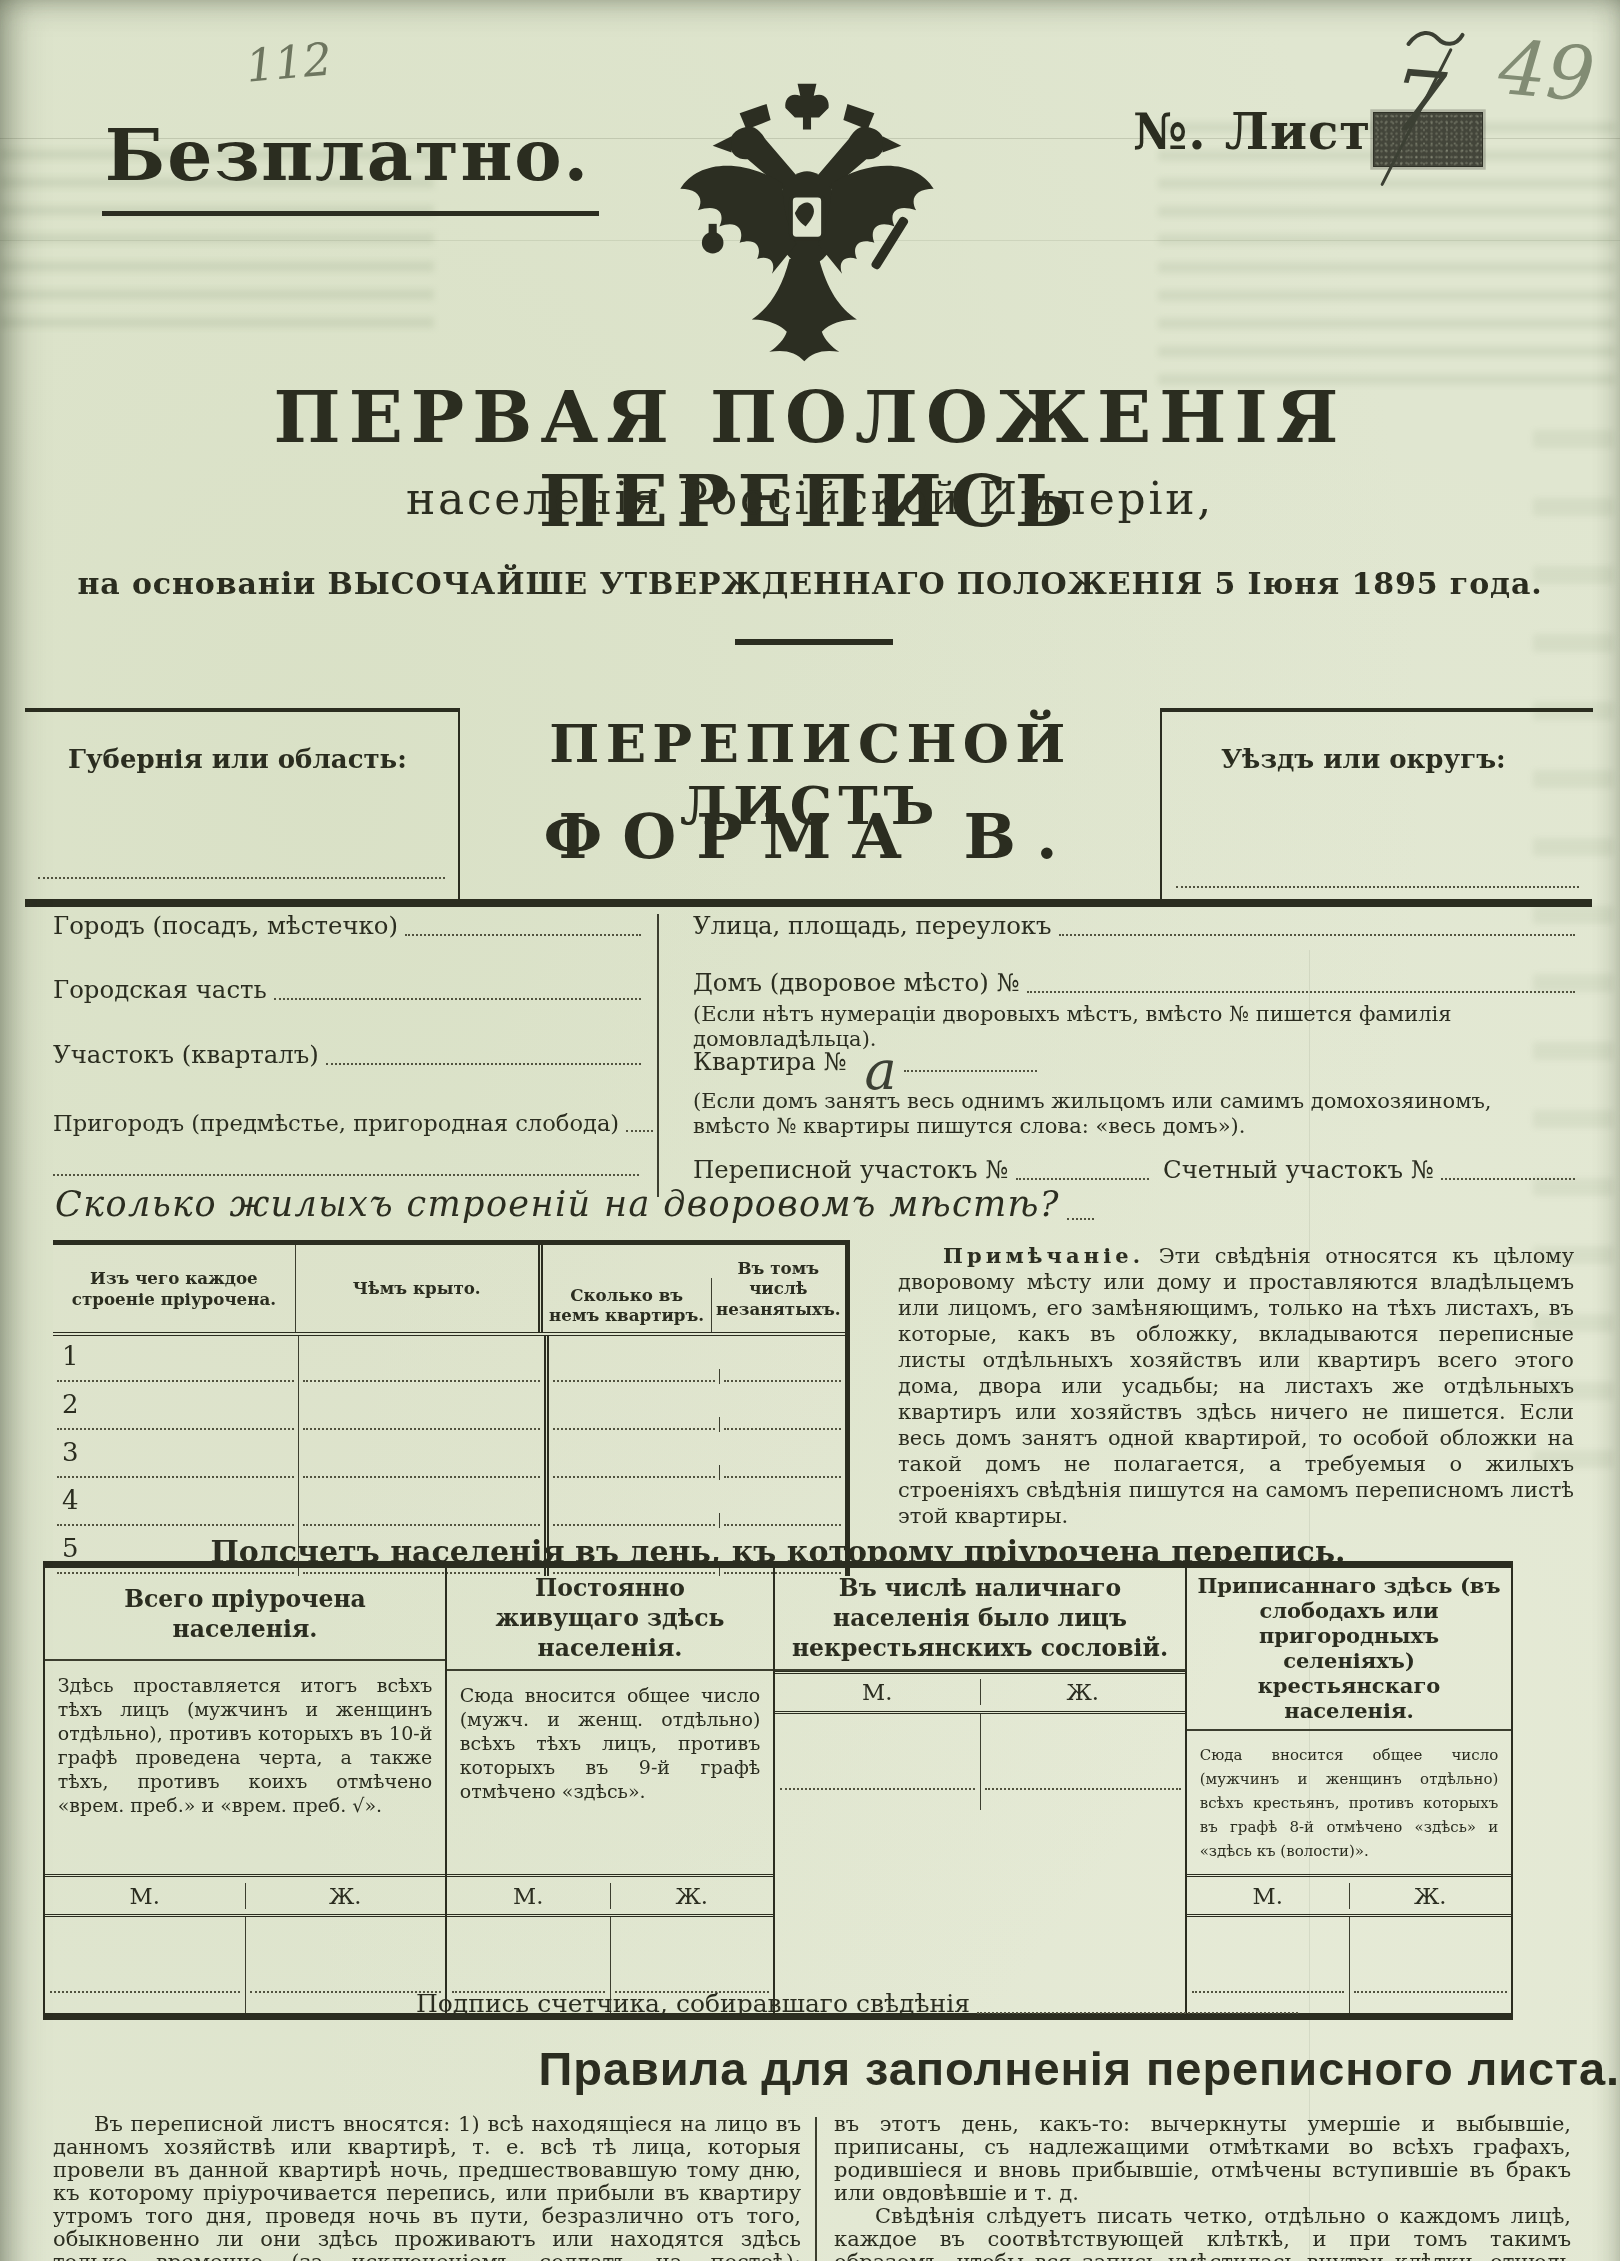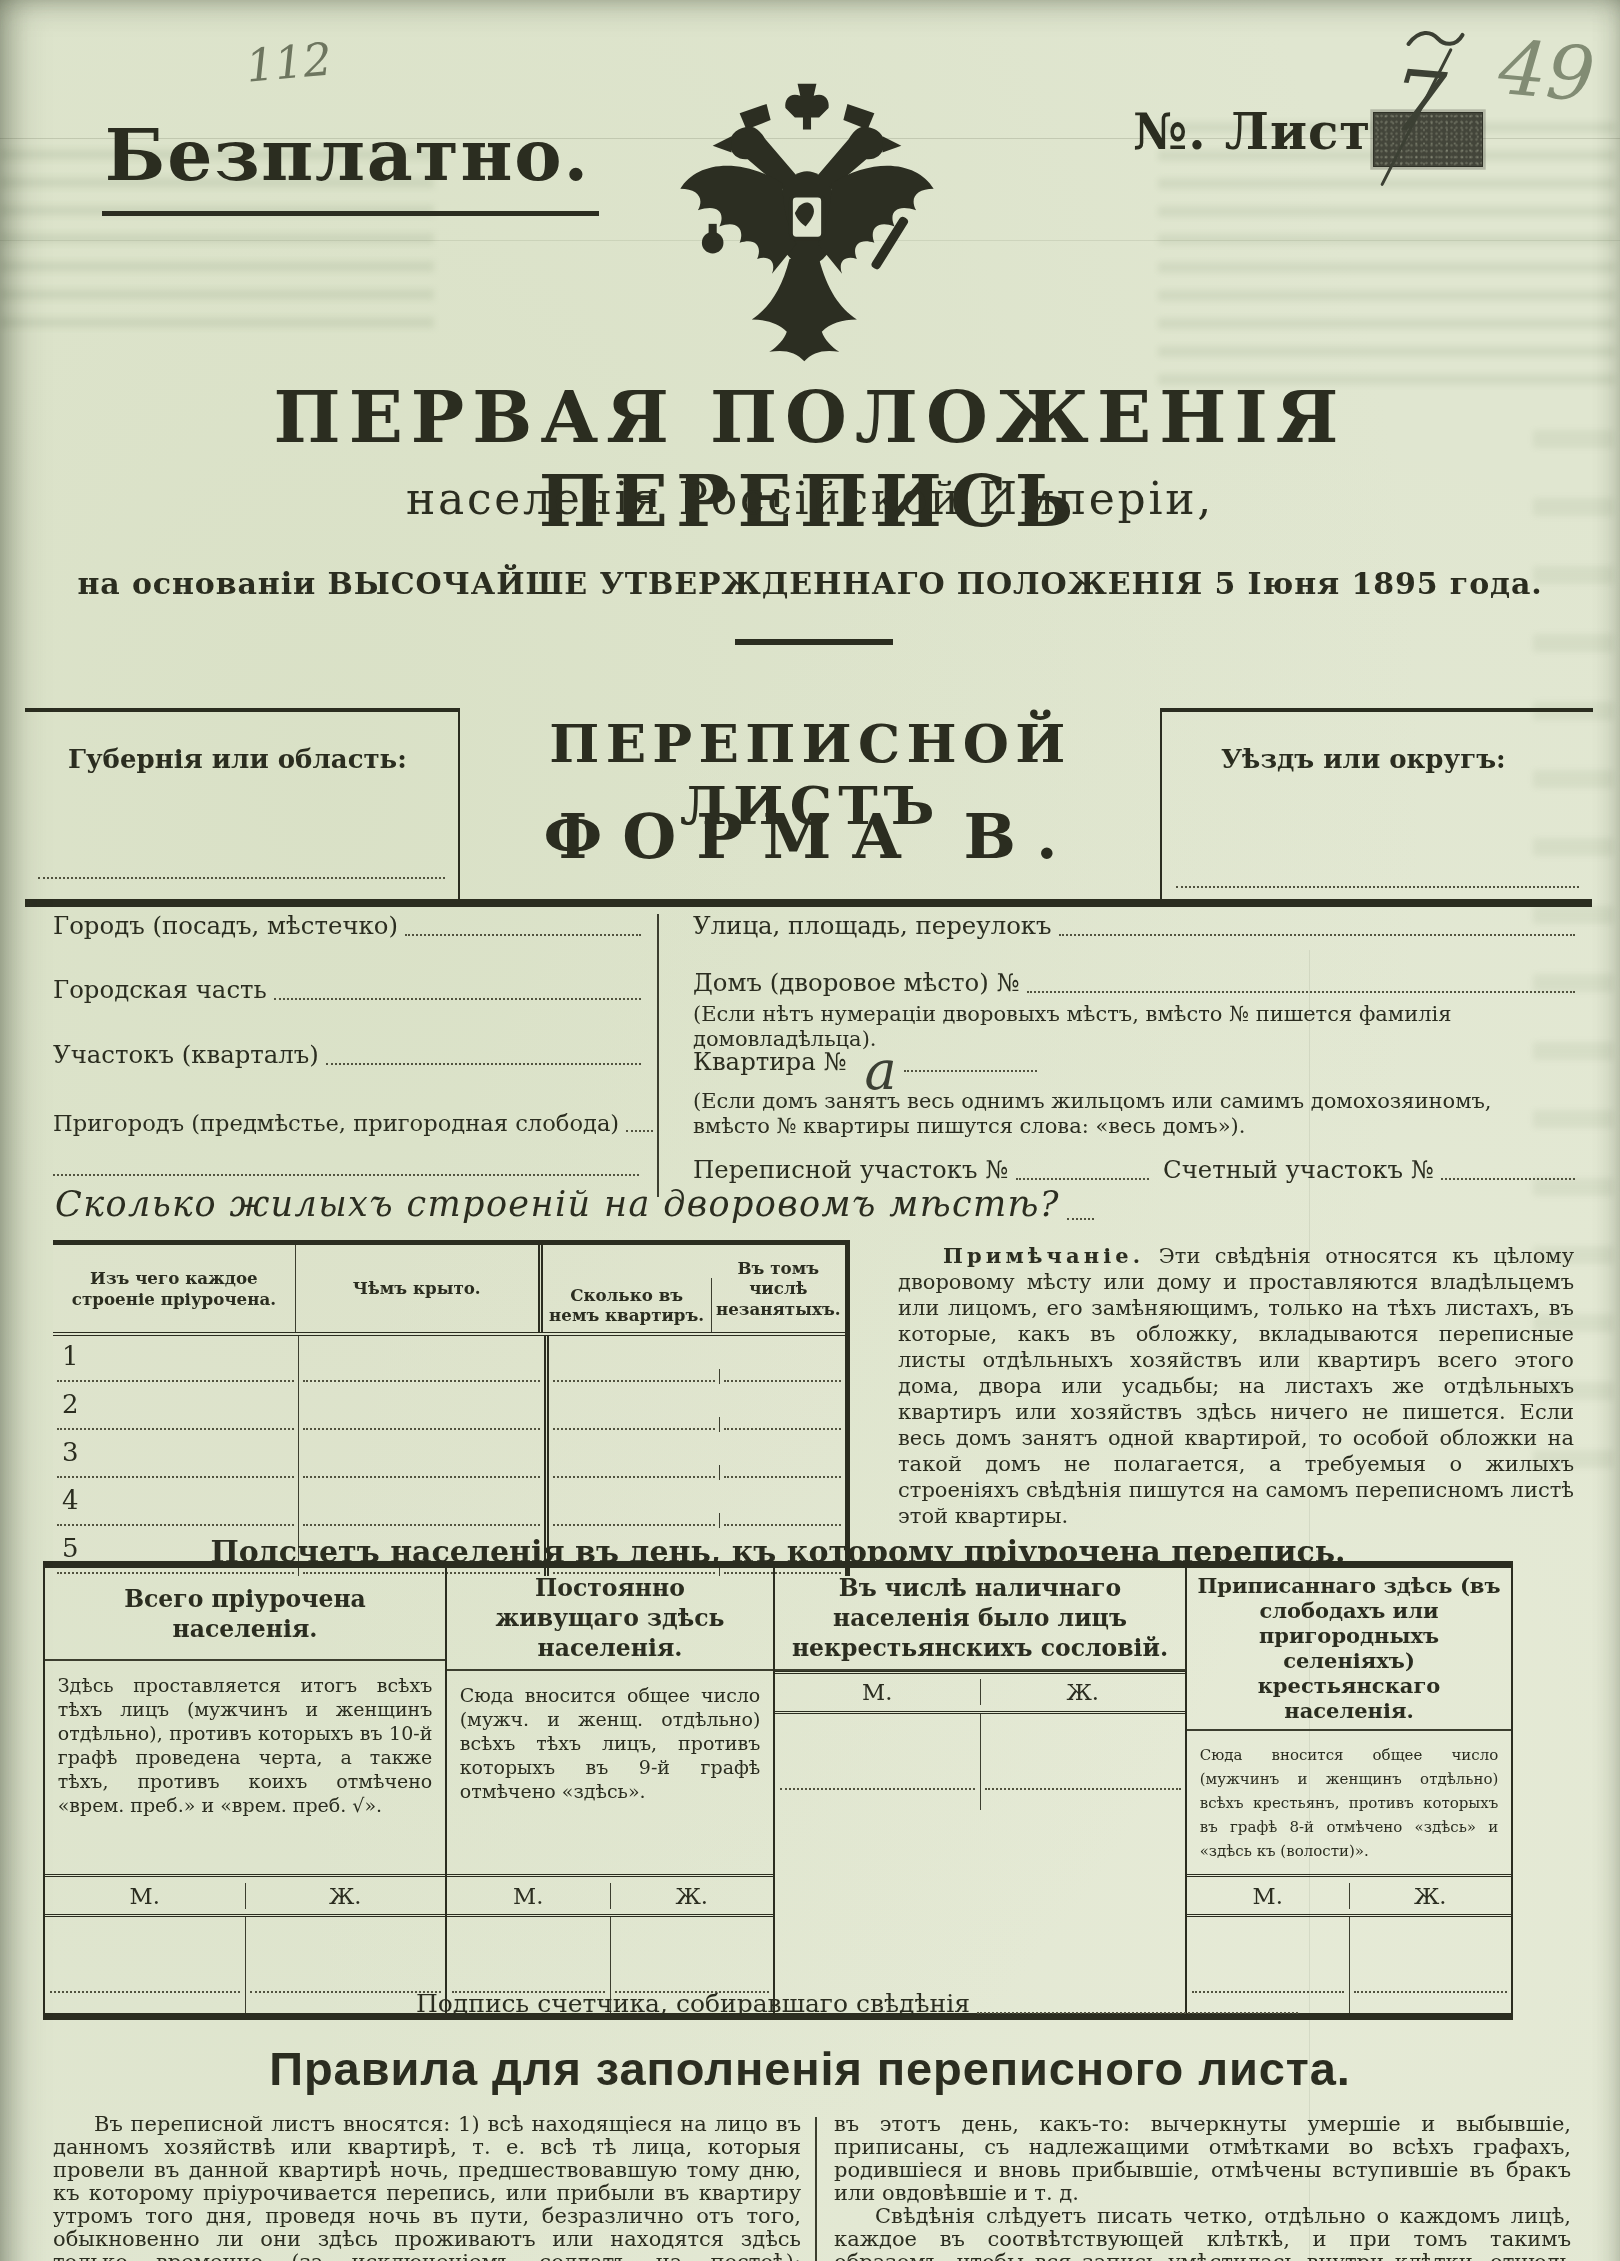--- a/index.html
+++ b/index.html
@@ -119,21 +119,21 @@
   .cmz .half{flex:1;}
   .cmz .half.m{border-right:1.8px solid var(--ink-soft);}
   .centry{display:flex;height:96px;}
   .centry .half{flex:1;position:relative;}
   .centry .half.m{border-right:1.8px solid var(--ink-soft);}
   .centry .half::after{content:"";position:absolute;left:4.5px;right:4.5px;bottom:20px;border-bottom:2.3px dotted var(--dot);}
 
   .sig-row{left:416px;top:1989px;width:882px;}
   .sig-row .lbl{font-size:25px;}
 
-  .rules-h{left:0;top:2041px;width:100%;text-align:center;font-family:"Liberation Sans","DejaVu Sans",sans-serif;font-size:47px;font-weight:bold;letter-spacing:0.9px;}
+  .rules-h{left:0;top:2041px;width:100%;text-align:right;font-family:"Liberation Sans","DejaVu Sans",sans-serif;font-size:47px;font-weight:bold;letter-spacing:0.9px;}
 
   .rules-col{font-size:21px;line-height:23px;text-align:justify;}
   .rules-col p{margin:0;text-indent:41px;}
   .rules-col p.noindent{text-indent:0;}
   .rules-left{left:53px;top:2113px;width:748px;}
   .rules-right{left:834px;top:2113px;width:737px;}
   .rules-divider{left:815px;top:2117px;width:2.3px;height:457px;background:var(--ink-soft);}
 </style>
 </head>
 <body>

